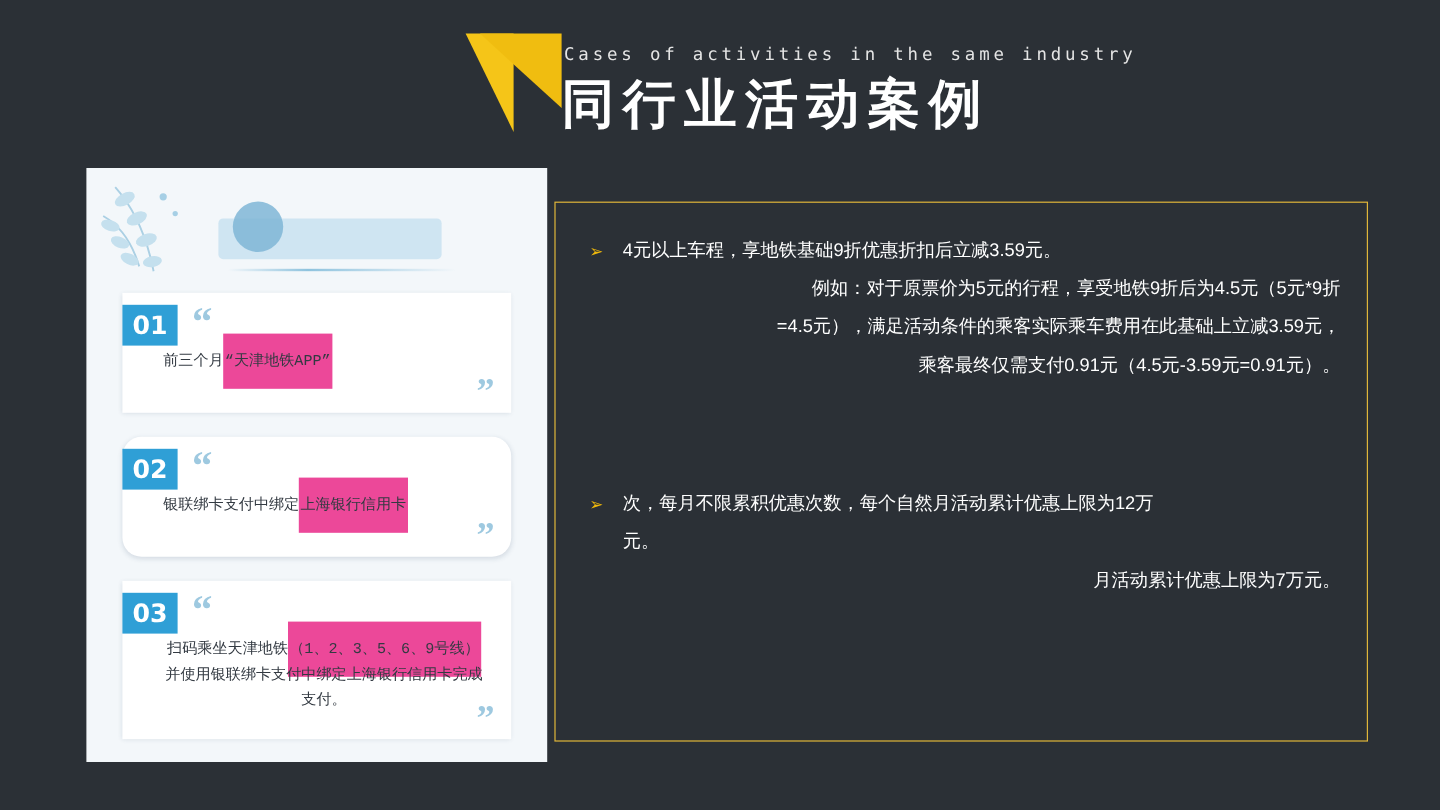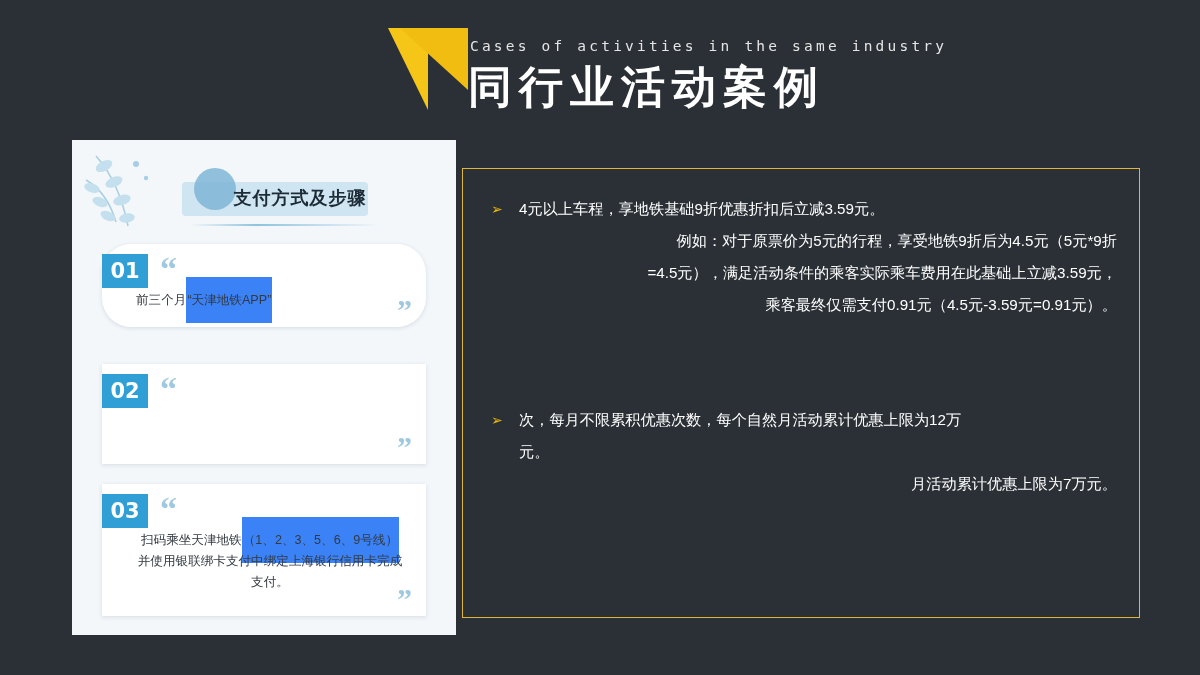--- a/index.html
+++ b/index.html
@@ -122,22 +122,22 @@
     background: linear-gradient(to right, rgba(120,180,210,0), #8fc3de 35%, rgba(120,180,210,0));
   }
 
   .step-card {
     position: absolute;
     left: 30px;
     width: 324px;
     background: #ffffff;
     box-shadow: 0 1px 4px rgba(30,60,90,0.14);
   }
-  .step-card.c1 { top: 104px; height: 83px; border-radius: 29px; }
-  .step-card.c2 { top: 224px; height: 100px; }
+  .step-card.c1 { top: 104px; height: 100px; }
+  .step-card.c2 { top: 224px; height: 100px; border-radius: 16px; }
   .step-card.c3 { top: 344px; height: 132px; }
 
   .step-num {
     position: absolute;
     left: 0;
     top: 10px;
     width: 46px;
     height: 34px;
     background: #2f9fd6;
     color: #ffffff;
@@ -171,22 +171,23 @@
     position: absolute;
     left: 34px;
     right: 22px;
     top: 46px;
     font-size: 12.6px;
     line-height: 21px;
     color: #333a42;
   }
   .step-card.c3 .step-text { top: 46px; text-align: center; }
   .hl {
-    background: #3b82f6;
+    background: #ec4899;
     padding: 16px 1px;
+    font-family: Liberation Mono, monospace;
   }
 
   
   .right-panel {
     position: absolute;
     left: 462px;
     top: 168px;
     width: 678px;
     height: 450px;
     border: 1.5px solid #e0b63a;
@@ -256,35 +257,37 @@
       <ellipse cx="30" cy="72" rx="8" ry="4.5" transform="rotate(26 30 72)"></ellipse>
     </g>
     <g fill="#8fc3de" opacity="0.9">
       <circle cx="58" cy="20" r="3"></circle>
       <circle cx="68" cy="34" r="2.2"></circle>
     </g>
   </svg>
 
   <div class="panel-badge"></div>
   <div class="panel-circle"></div>
-  <div class="panel-title">支付方式及步骤</div>
   <div class="panel-underline"></div>
 
   <div class="step-card c1">
     <div class="step-num">01</div>
     <div class="quote-open">“</div>
     <div class="step-text">
       <span>前三个月</span><span class="hl">“天津地铁APP”</span><span></span>
     </div>
     <div class="quote-close">”</div>
   </div>
 
   <div class="step-card c2">
     <div class="step-num">02</div>
     <div class="quote-open">“</div>
+    <div class="step-text">
+      <span>银联绑卡支付中绑定</span><span class="hl">上海银行信用卡</span><span></span>
+    </div>
     <div class="quote-close">”</div>
   </div>
 
   <div class="step-card c3">
     <div class="step-num">03</div>
     <div class="quote-open">“</div>
     <div class="step-text">
       <span>扫码乘坐天津地铁</span><span class="hl">（1、2、3、5、6、9号线）</span><span>并使用银联绑卡支付中绑定上海银行信用卡完成支付。</span>
     </div>
     <div class="quote-close">”</div>

